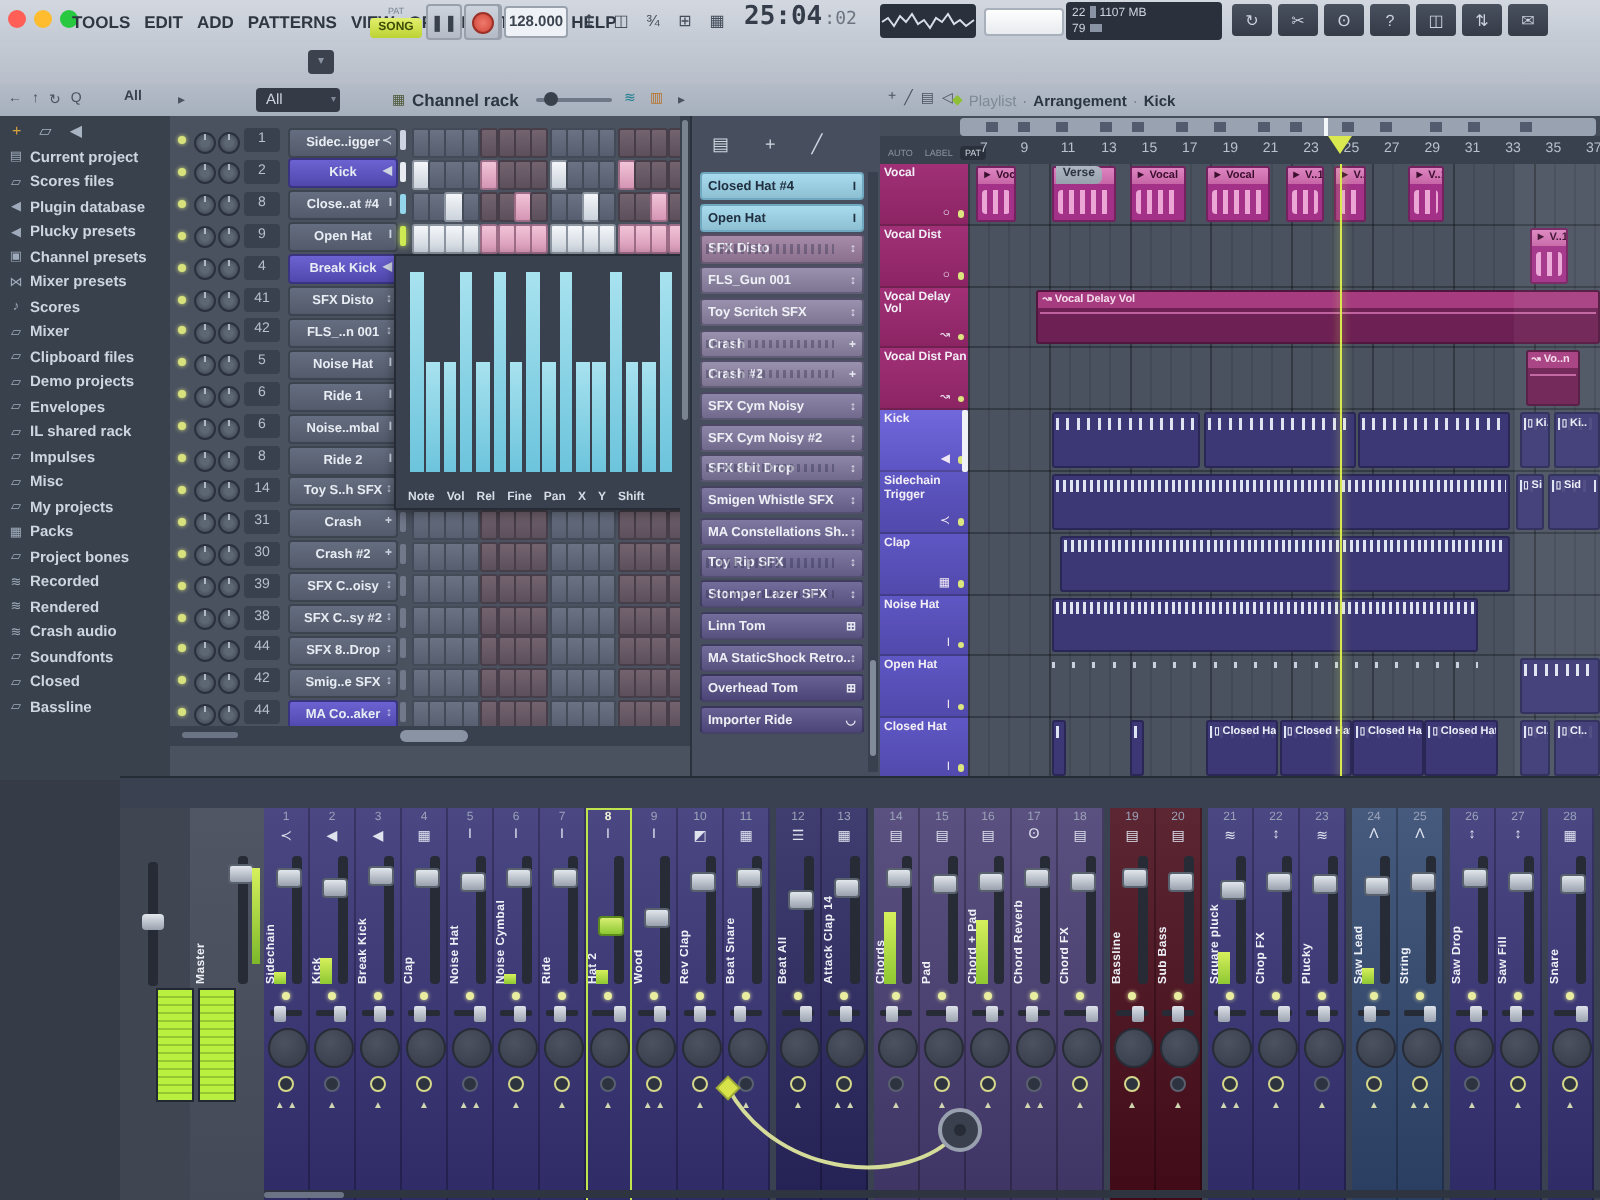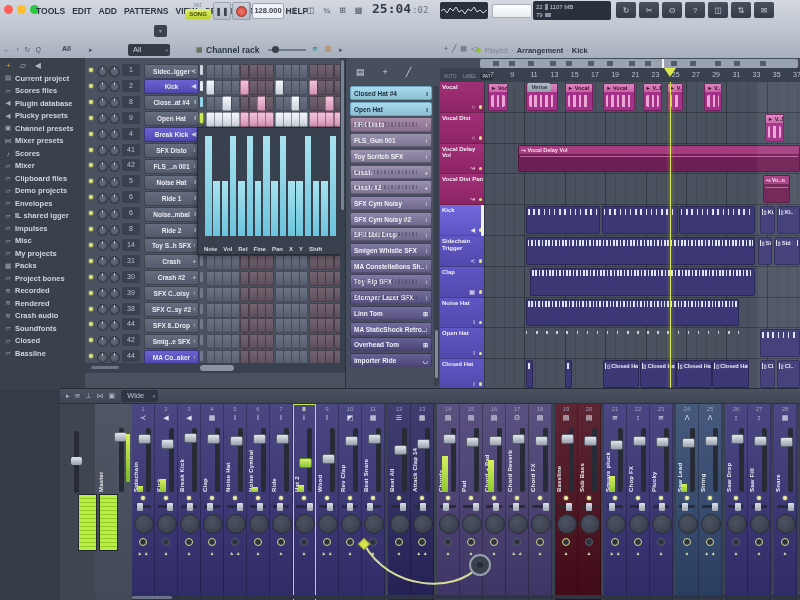--- a/index.html
+++ b/index.html
@@ -373,21 +373,21 @@
         <div class="bitem">
           <div class="bico">▱</div>
           <div class="blbl">Demo projects</div>
         </div>
         <div class="bitem">
           <div class="bico">▱</div>
           <div class="blbl">Envelopes</div>
         </div>
         <div class="bitem">
           <div class="bico">▱</div>
-          <div class="blbl">IL shared igger</div>
+          <div class="blbl">IL shared rack</div>
         </div>
         <div class="bitem">
           <div class="bico">▱</div>
           <div class="blbl">Impulses</div>
         </div>
         <div class="bitem">
           <div class="bico">▱</div>
           <div class="blbl">Misc</div>
         </div>
         <div class="bitem">
@@ -1220,30 +1220,20 @@
       <div id="playline" style="left: 185.8px;"></div>
     </div>
     <div id="marker" style="left: 88.4px; top: 25px; height: 9px;">Verse</div>
     <div id="playtri" style="left: 223.8px;"></div>
     <div id="selstrip" style="top: 147.2px; height: 30.8px;"></div>
   </div>
 
   <div id="leftdock"></div>
 
   <div id="mixer">
-    <div id="mixhdr">
-      <span id="mixhdricons" style="display:flex;gap:5px;">
-          <div class="mhico">▸</div>
-          <div class="mhico">≋</div>
-          <div class="mhico">⊥</div>
-          <div class="mhico">⋈</div>
-          <div class="mhico">▣</div>
-        </span>
-      <span id="widedd">Wide</span>
-    </div>
     <div id="curpanel">
       <div id="curfader">
           <div id="curhand"></div>
         </div>
     </div>
     <div id="master">
       <div class="mlabel" style="left:3px;">Master</div>
       <div class="ftrack" style="right:8px;">
         <div class="fhand" style="top:4px;right:-3px;"></div>
       </div>

